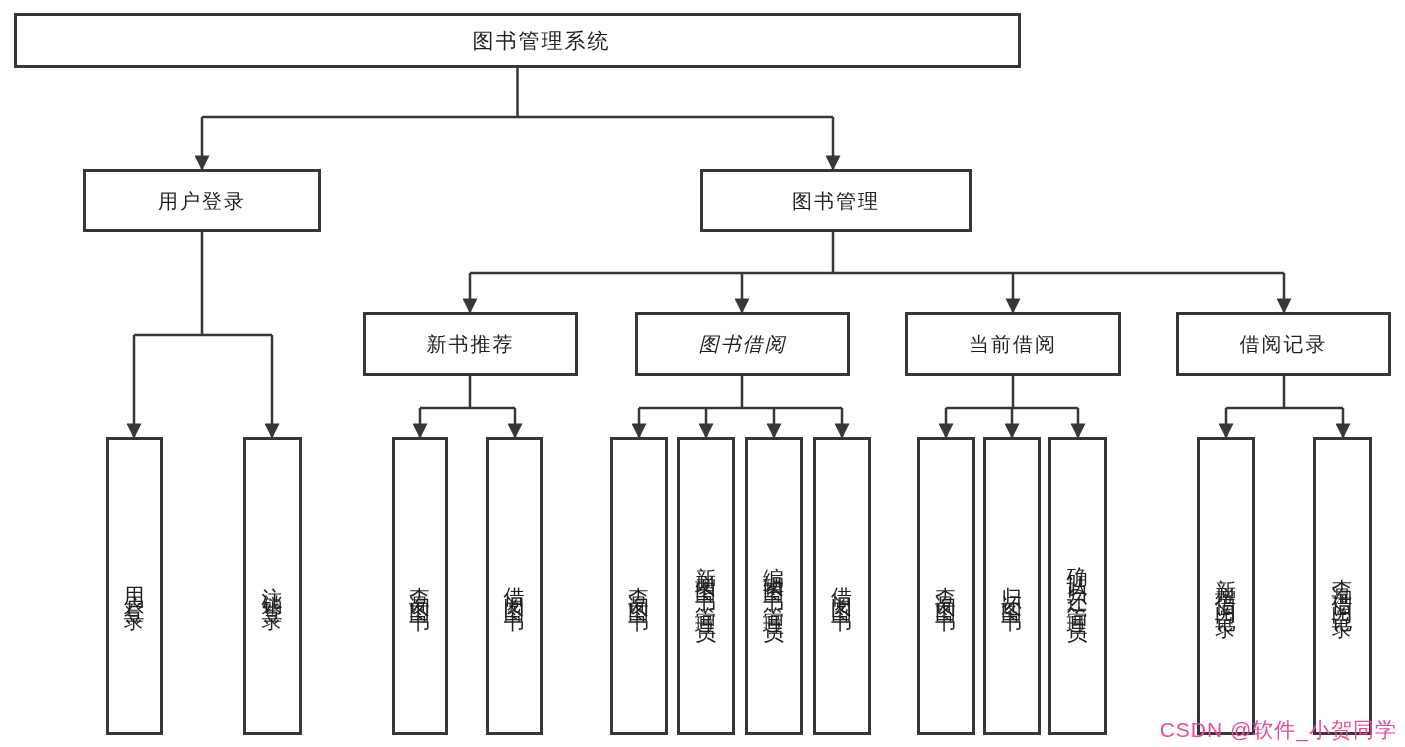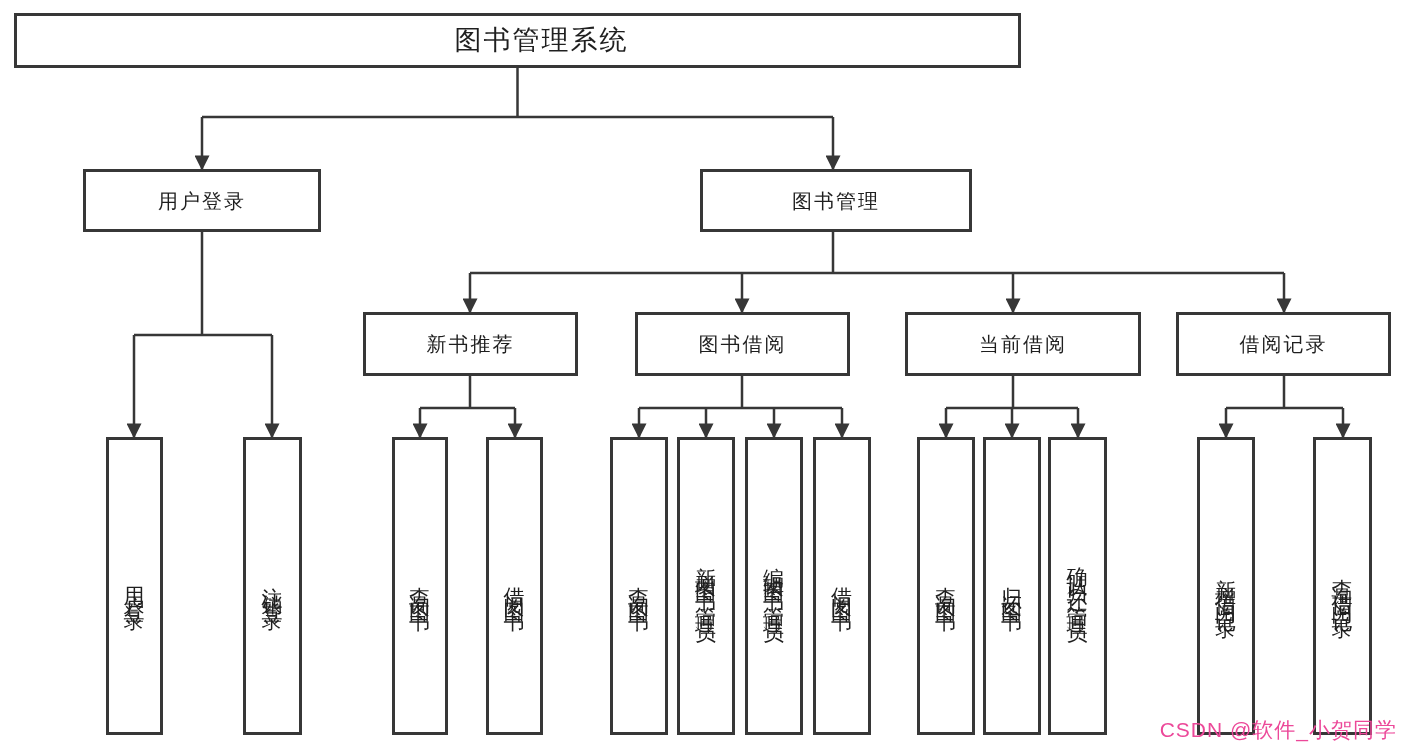--- a/index.html
+++ b/index.html
@@ -7,21 +7,21 @@
     position:relative;width:1405px;height:747px;background:#ffffff;
     font-family:"Liberation Sans","DejaVu Sans",sans-serif;
     color:#1f1f1f;overflow:hidden;
   }
   #wires{position:absolute;left:0;top:0;width:1405px;height:747px;}
   .box{
     position:absolute;box-sizing:border-box;border:3px solid #373737;background:#ffffff;
     display:flex;align-items:center;justify-content:center;
     font-size:20px;letter-spacing:2px;line-height:1;white-space:nowrap;
   }
-  .root{font-size:27px;padding-left:48px;}
+  .root{font-size:21px;padding-left:48px;}
   .vbox{
     position:absolute;box-sizing:border-box;border:3px solid #373737;background:#ffffff;
     display:flex;align-items:center;justify-content:center;overflow:hidden;
   }
   .vtext{
     writing-mode:vertical-rl;text-orientation:mixed;
     font-size:21px;letter-spacing:8px;line-height:1;color:#1f1f1f;
   }
   .watermark{
     position:absolute;right:8px;bottom:3px;
@@ -75,22 +75,22 @@
       <line x1="1343" y1="408" x2="1343" y2="437" marker-end="url(#ah)"></line>
     </g>
   </svg>
 
   <div class="box root" style="left:14px;top:13px;width:1007px;height:55px;">图书管理系统</div>
 
   <div class="box" style="left:83px;top:169px;width:238px;height:63px;">用户登录</div>
   <div class="box" style="left:700px;top:169px;width:272px;height:63px;">图书管理</div>
 
   <div class="box" style="left:363px;top:312px;width:215px;height:64px;text-align:right;">新书推荐</div>
-  <div class="box" style="left:635px;top:312px;width:215px;height:64px;">图书借阅</div>
-  <div class="box" style="left:905px;top:312px;width:236px;height:64px;">当前借阅</div>
+  <div class="box" style="left:635px;top:312px;width:215px;height:64px;font-style:italic;">图书借阅</div>
+  <div class="box" style="left:905px;top:312px;width:216px;height:64px;">当前借阅</div>
   <div class="box" style="left:1176px;top:312px;width:215px;height:64px;">借阅记录</div>
 
   <div class="vbox" style="left:106px;top:437px;width:57px;height:298px;">
     <span class="vtext">用户登录</span>
   </div>
   <div class="vbox" style="left:243px;top:437px;width:59px;height:298px;">
     <span class="vtext">注销登录</span>
   </div>
 
   <div class="vbox" style="left:392px;top:437px;width:56px;height:298px;">

